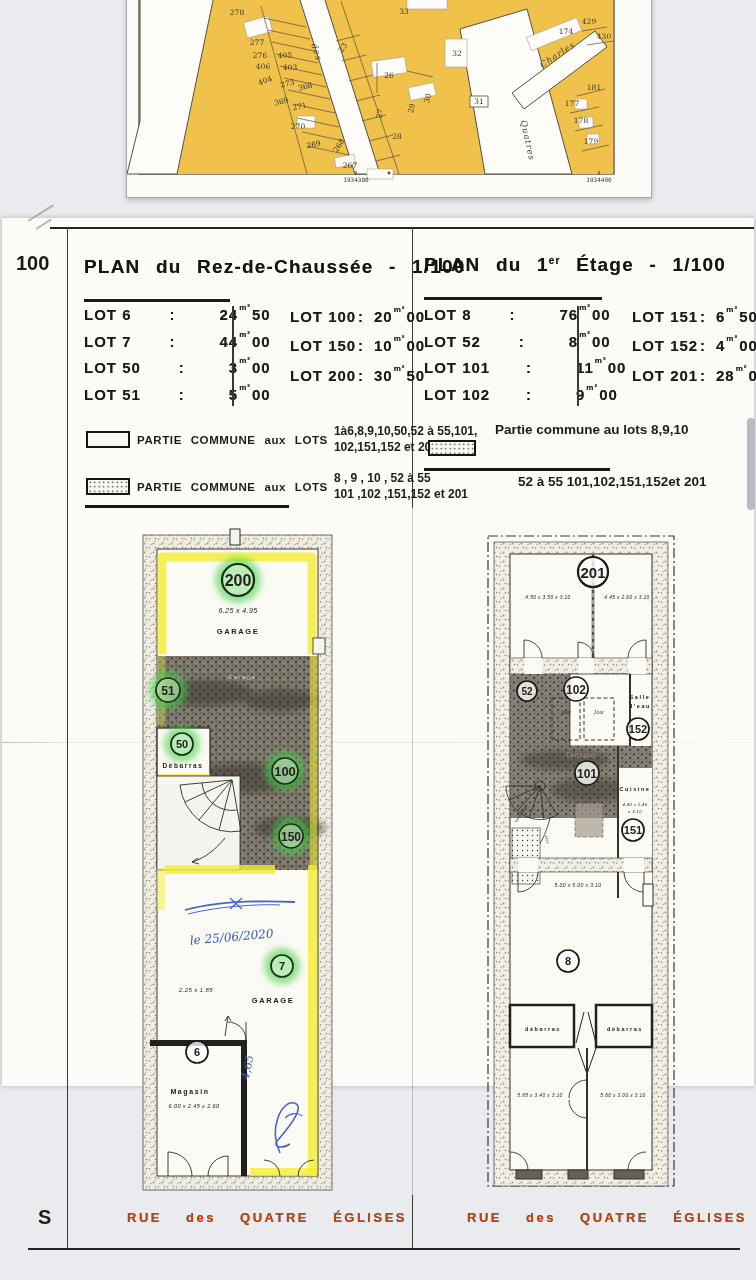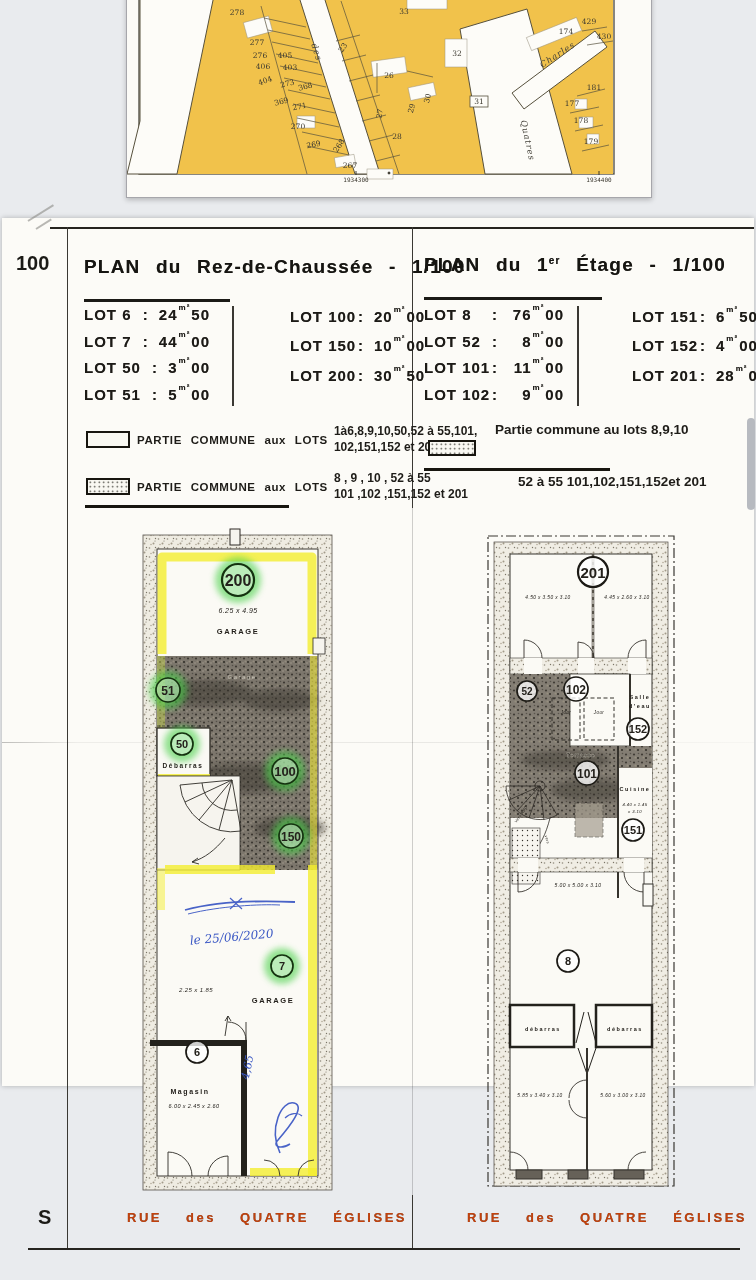--- a/index.html
+++ b/index.html
@@ -13,21 +13,21 @@
   #plan-sheet{left:2px;top:218px;width:752px;height:868px;background:#fcfbf7;
               box-shadow:0 0 5px rgba(0,0,0,.25);}
   .rule{background:#26241f;}
   .vline{background:#3a3833;}
   .title{font-size:19px;font-weight:600;letter-spacing:1.2px;word-spacing:9px;color:#161511;
          text-shadow:0 0 .4px rgba(0,0,0,.55);white-space:nowrap;}
   .title sup{font-size:10px;}
   .underline{height:3px;background:#1b1a16;}
   .lot-col .lot-row{display:flex;align-items:baseline;font-size:15px;font-weight:600;
         letter-spacing:1px;color:#1c1a16;text-shadow:0 0 .4px rgba(0,0,0,.45);}
-  .lots-4 .lot-row{height:26.6px;}
+  .lots-4 .lot-row{height:26.6px;gap:34px;}
   .lots-3 .lot-row{height:29.4px;margin-left:34px;}
   .lot-row .ll{width:64px;white-space:nowrap;}
   .lot-row .lc{margin:0 10px 0 4px;}
   .lot-row .lv{flex:1;text-align:right;white-space:nowrap;}
   .lot-row sup{font-size:8px;position:relative;top:-4px;margin:0 1px;}
   .legend-row{display:flex;align-items:center;}
   .swatch{width:40px;height:13px;border:2px solid #17150f;background:#f9f8f2;flex:0 0 auto;}
   .swatch.dotted{background-image:radial-gradient(#3c3a33 .8px,transparent .95px);
                  background-size:4.5px 4.5px;}
   .legend-label{font-size:11.5px;font-weight:600;letter-spacing:.6px;word-spacing:5px;

